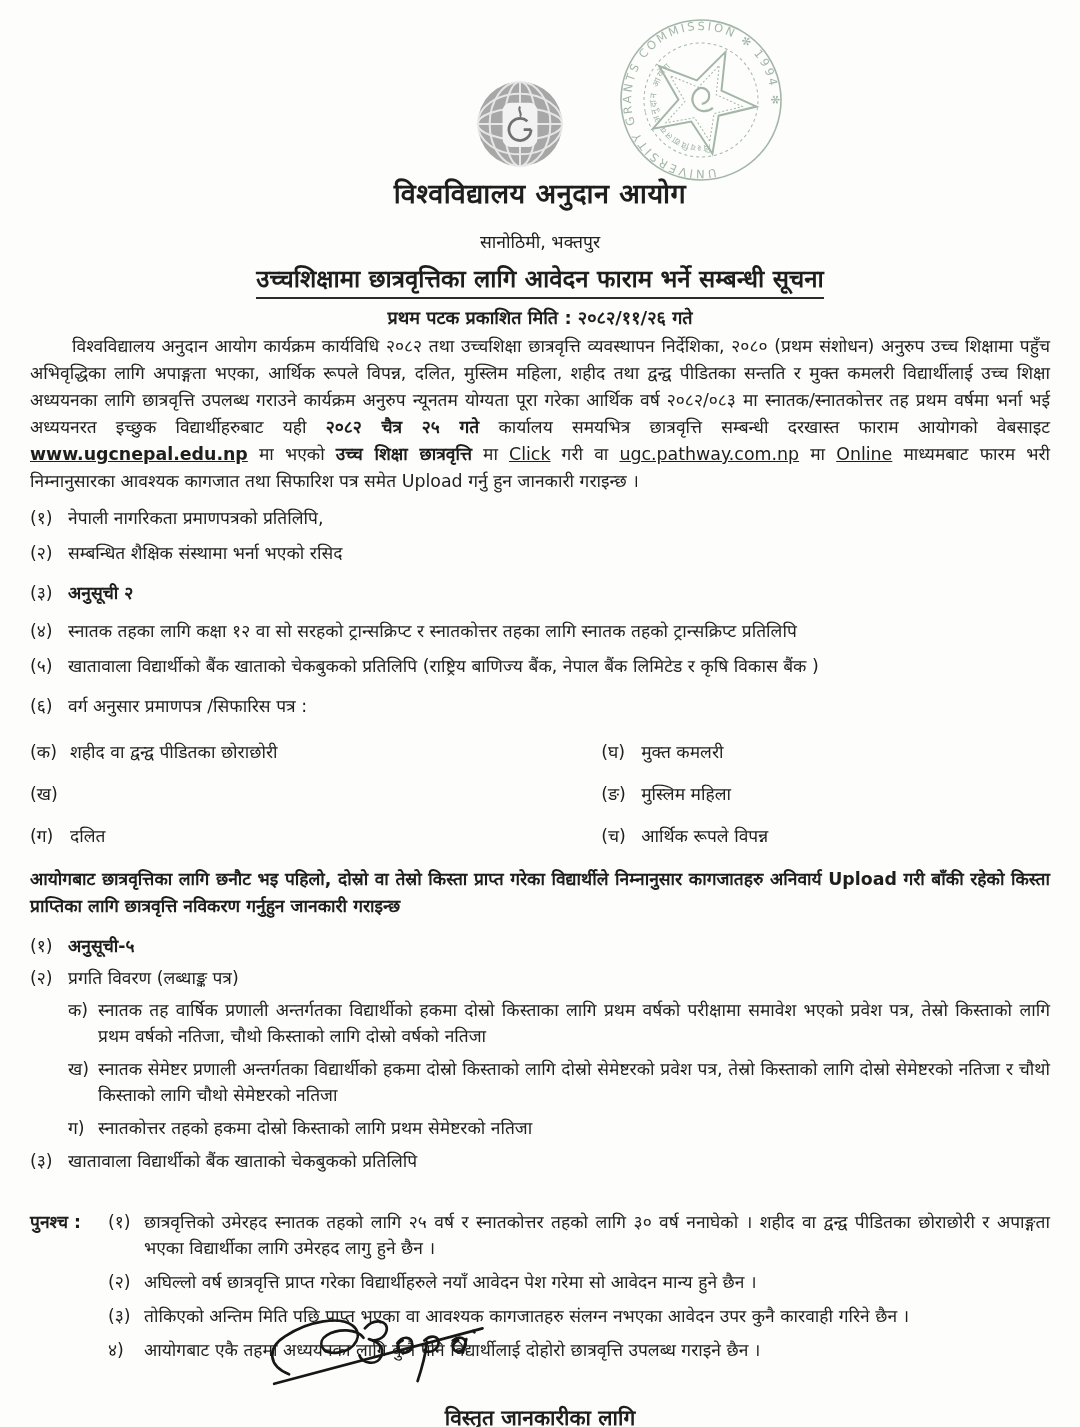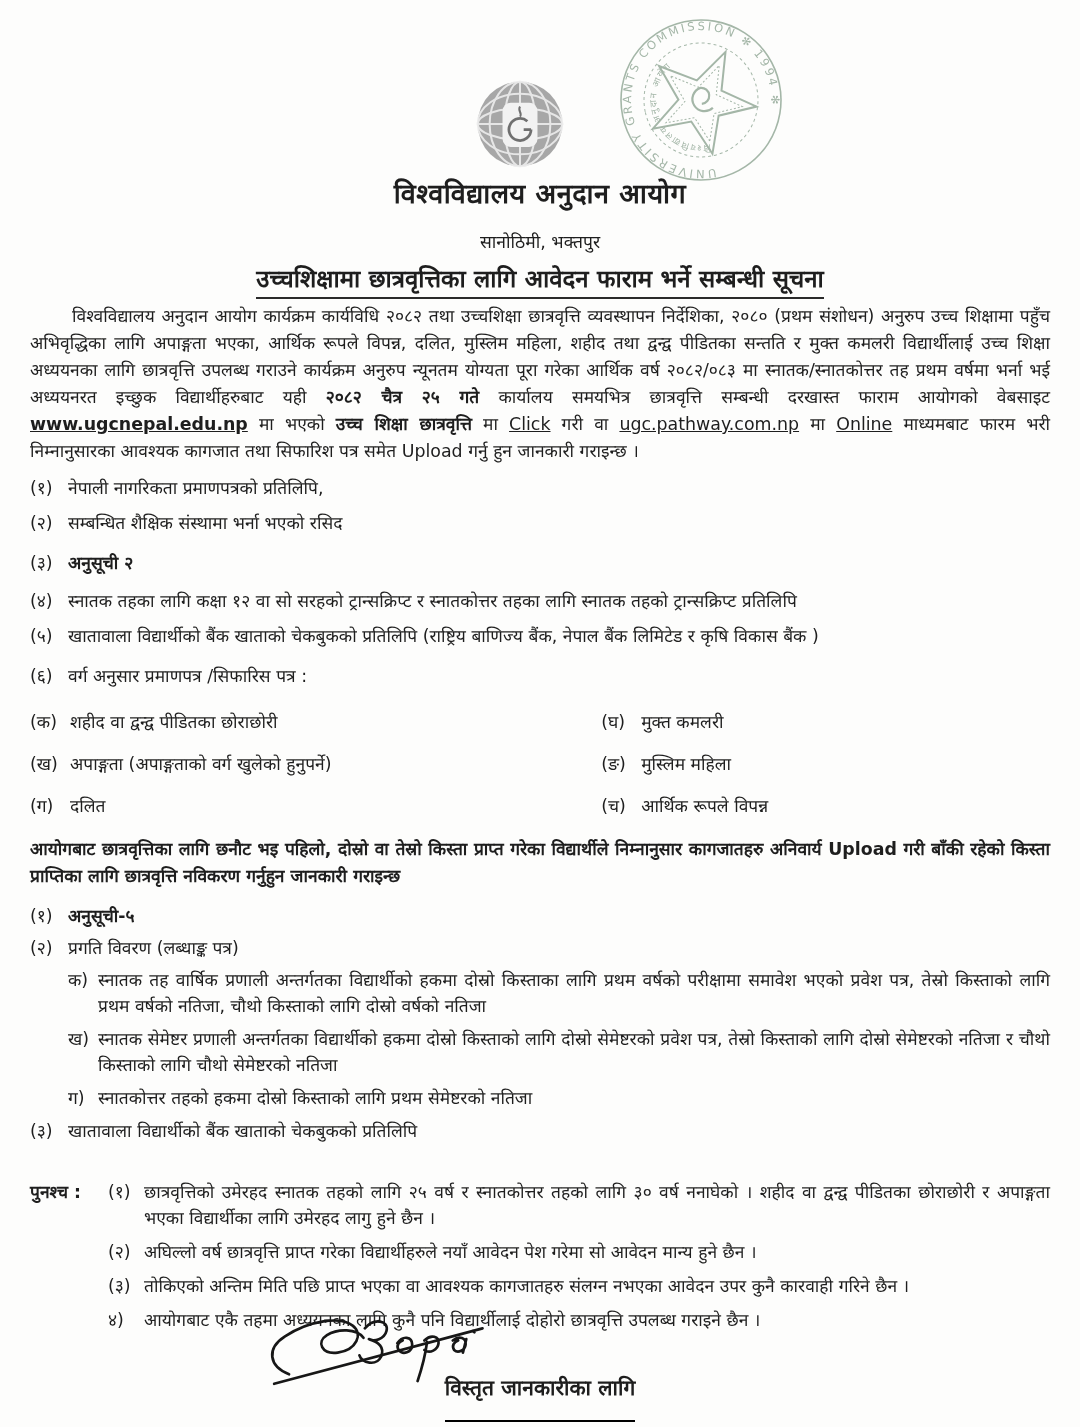--- a/index.html
+++ b/index.html
@@ -103,20 +103,21 @@
           <path d="M50 31 c-3 5 3 7 0 11" stroke-width="2.2"></path>
           <path d="M62 56 a12 12 0 1 1 -4 -9 M62 56 h-8"></path>
         </g>
       </svg>
     </div>
 
     <div class="center">
       <div class="org-name">विश्वविद्यालय अनुदान आयोग</div>
       <div class="address">सानोठिमी, भक्तपुर</div>
       <div><span class="notice-title">उच्चशिक्षामा छात्रवृत्तिका लागि आवेदन फाराम भर्ने सम्बन्धी सूचना</span></div>
+      <div class="publish">प्रथम पटक प्रकाशित मिति : २०८२/११/२६ गते</div>
     </div>
   </div>
 
   <div class="content">
 
     <p class="para indent" style="margin-bottom:0;">
       <span>विश्वविद्यालय अनुदान आयोग कार्यक्रम कार्यविधि २०८२ तथा उच्चशिक्षा छात्रवृत्ति व्यवस्थापन निर्देशिका, २०८० (प्रथम संशोधन) अनुरुप उच्च शिक्षामा पहुँच अभिवृद्धिका लागि अपाङ्गता भएका, आर्थिक रूपले विपन्न, दलित, मुस्लिम महिला, शहीद तथा द्वन्द्व पीडितका सन्तति र मुक्त कमलरी विद्यार्थीलाई उच्च शिक्षा अध्ययनका लागि छात्रवृत्ति उपलब्ध गराउने कार्यक्रम अनुरुप न्यूनतम योग्यता पूरा गरेका आर्थिक वर्ष २०८२/०८३ मा स्नातक/स्नातकोत्तर तह प्रथम वर्षमा भर्ना भई अध्ययनरत इच्छुक विद्यार्थीहरुबाट यही </span><span class="b">२०८२ चैत्र २५ गते</span><span> कार्यालय समयभित्र छात्रवृत्ति सम्बन्धी दरखास्त फाराम आयोगको वेबसाइट </span><span class="ub">www.ugcnepal.edu.np</span><span> मा भएको </span><span class="b">उच्च शिक्षा छात्रवृत्ति</span><span> मा </span><span class="u">Click</span><span> गरी वा </span><span class="u">ugc.pathway.com.np</span><span> मा </span><span class="u">Online</span><span> माध्यमबाट फारम भरी निम्नानुसारका आवश्यक कागजात तथा सिफारिश पत्र समेत Upload गर्नु हुन जानकारी गराइन्छ ।</span>
     </p>
 
     <div class="doc-list">
@@ -147,21 +148,20 @@
     </div>
 
     <div class="cats">
       <div>
         <div class="cat-row">
           <span class="lbl">(क)</span>
           <span class="txt">शहीद वा द्वन्द्व पीडितका छोराछोरी</span>
         </div>
         <div class="cat-row">
           <span class="lbl">(ख)</span>
-          <span class="txt">अपाङ्गता (अपाङ्गताको वर्ग खुलेको हुनुपर्ने)</span>
         </div>
         <div class="cat-row">
           <span class="lbl">(ग)</span>
           <span class="txt">दलित</span>
         </div>
       </div>
       <div>
         <div class="cat-row">
           <span class="lbl">(घ)</span>
           <span class="txt">मुक्त कमलरी</span>

